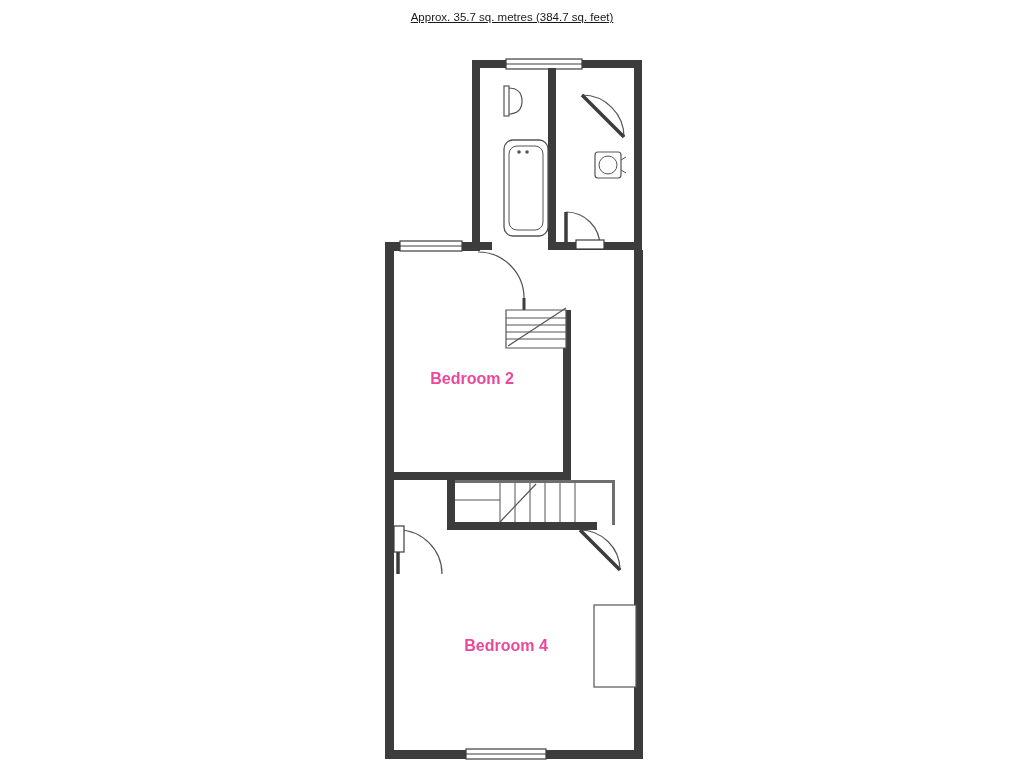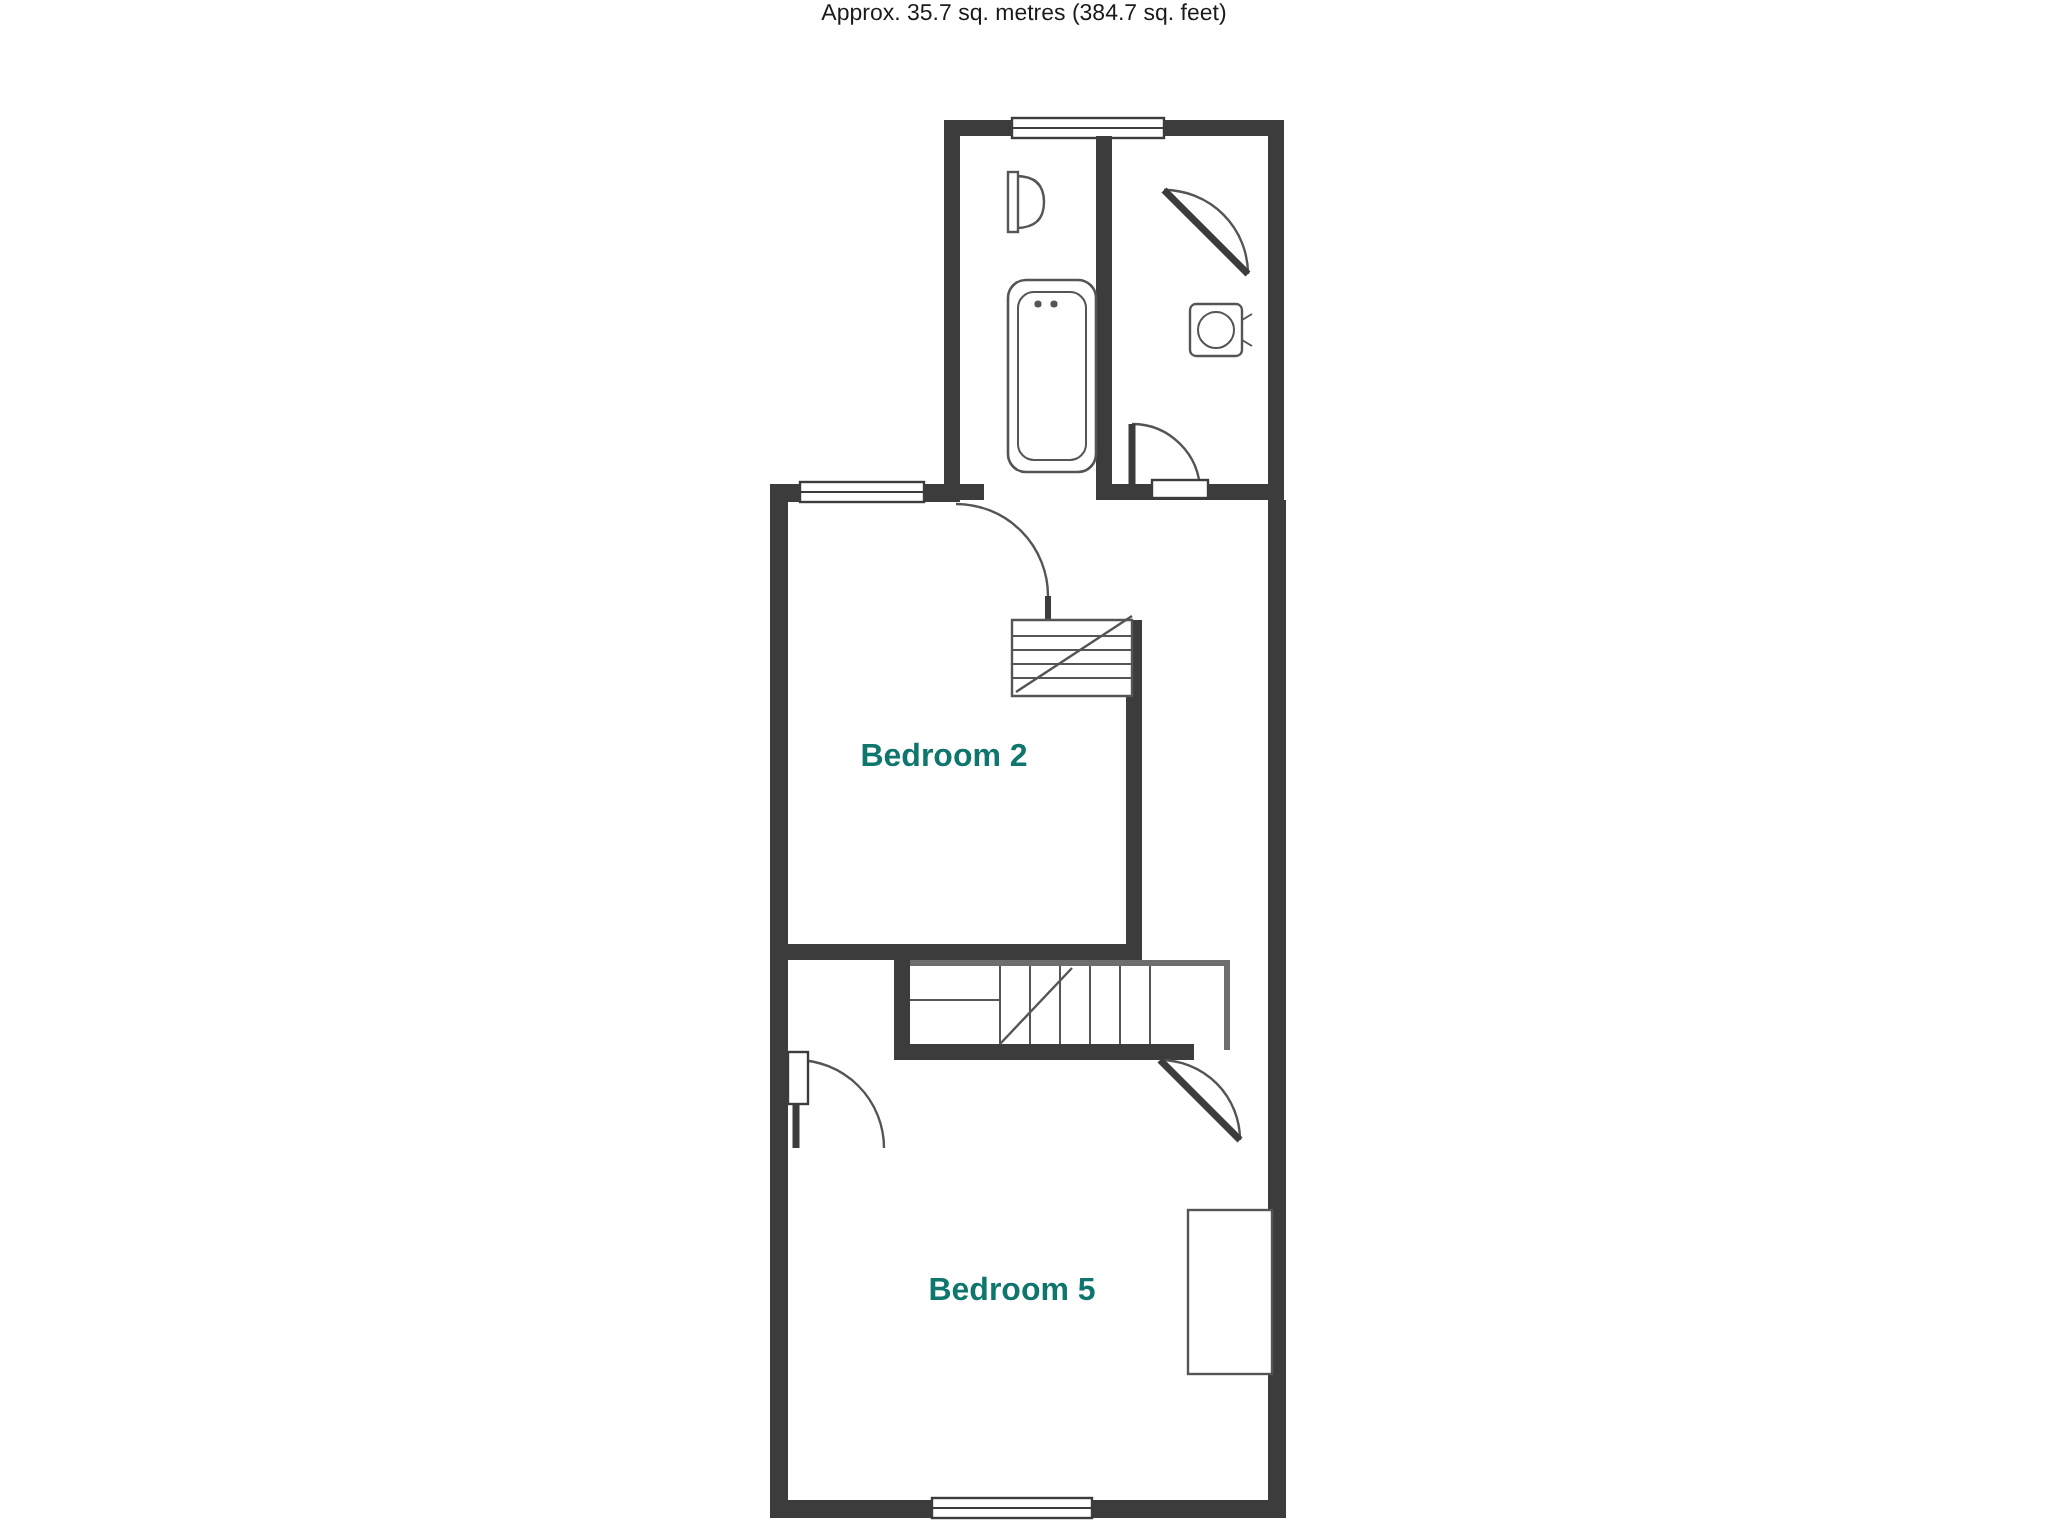--- a/index.html
+++ b/index.html
@@ -32,27 +32,28 @@
     font-size: 19px;
     font-weight: bold;
     color: #000000;
     line-height: 22px;
     letter-spacing: 0.1px;
   }
   .plan-subtitle {
     font-size: 11.5px;
     color: #1a1a1a;
     line-height: 15px;
-    margin-top: 0;
+    margin-top: 10px;
+    text-decoration: underline;
   }
   .room-label {
     position: absolute;
     font-size: 16px;
     font-weight: bold;
-    color: #0f766e;
+    color: #ec4899;
     white-space: nowrap;
     transform: translate(-50%, -50%);
   }
   svg.floorplan {
     position: absolute;
     left: 0;
     top: 0;
   }
 </style>
 </head>
@@ -190,15 +191,15 @@
       <line x1="580" y1="530" x2="620" y2="570" stroke="#3c3c3c" stroke-width="3.5"></line>
     </g>
 
     <g>
       <rect x="594" y="605" width="42" height="82" fill="#ffffff" stroke="#555555" stroke-width="1.2"></rect>
     </g>
 
   </svg>
 
   <div class="room-label" style="left:472px; top:379px;">Bedroom 2</div>
-  <div class="room-label" style="left:506px; top:646px;">Bedroom 5</div>
+  <div class="room-label" style="left:506px; top:646px;">Bedroom 4</div>
 
 </div>
 
 </body></html>

